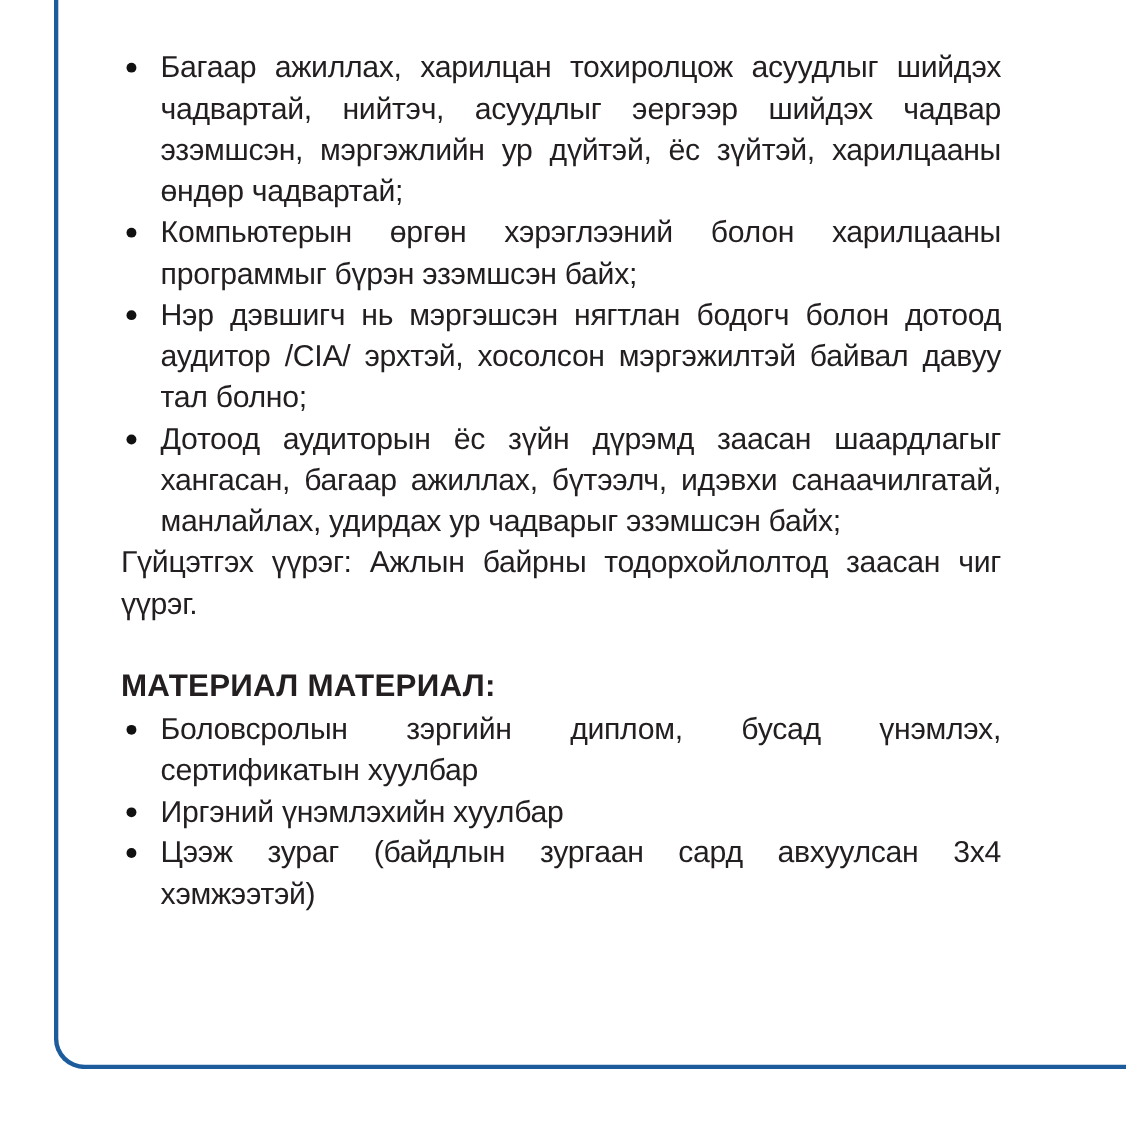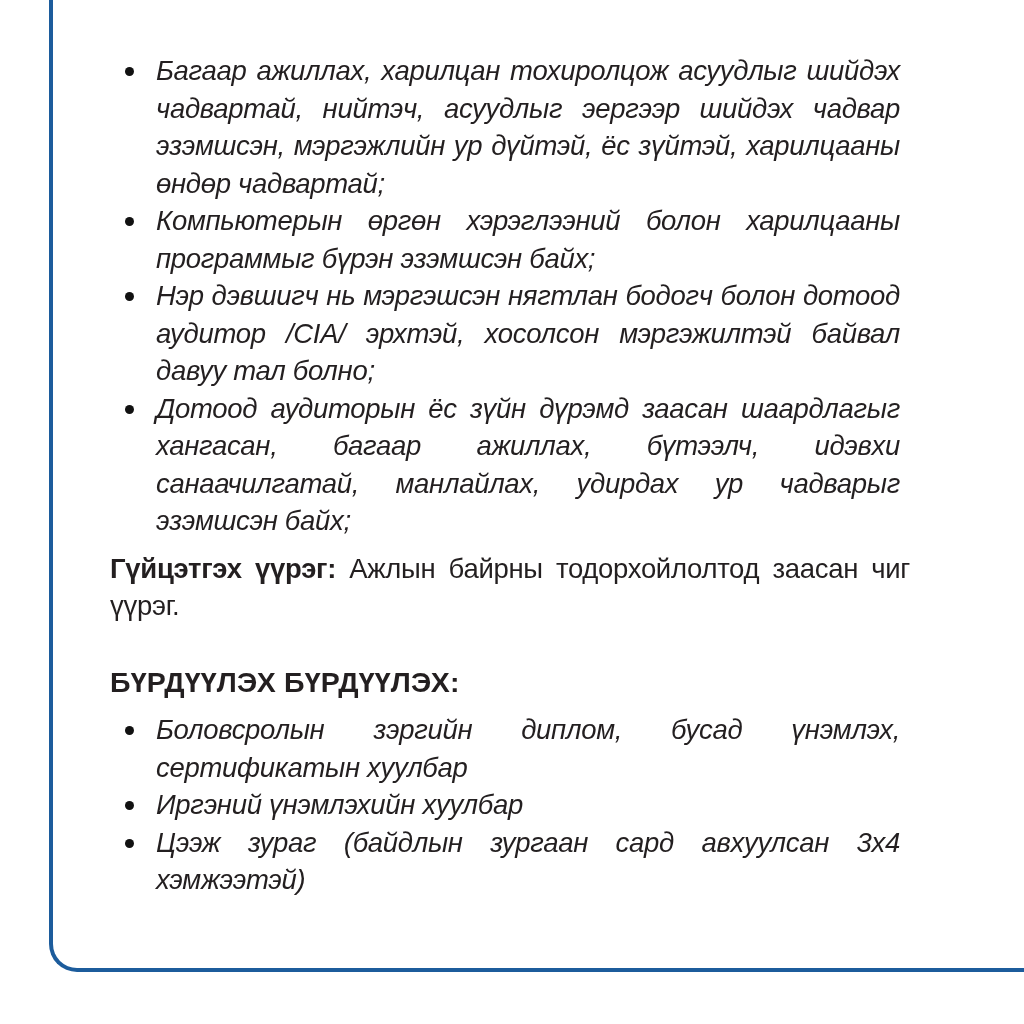--- a/index.html
+++ b/index.html
@@ -37,23 +37,22 @@
     position: absolute;
     left: 110px;
     top: 42px;
     width: 800px;
     font-size: 27.5px;
     line-height: 37.5px;
     letter-spacing: -0.3px;
   }
   ul.bullets {
     list-style: none;
-    margin: 10px;
+    margin: 0;
     padding: 0;
-    font-style: italic;
   }
   ul.bullets li {
     position: relative;
     padding-left: 36px;
     text-align: justify;
   }
   ul.bullets li::before {
     content: "";
     position: absolute;
     left: 5px;
@@ -61,21 +60,21 @@
     width: 9px;
     height: 9px;
     border-radius: 50%;
     background: #111111;
   }
   .duty {
     margin: 0;
     text-align: justify;
   }
   .duty .lbl {
-    font-weight: bold;
+    font-weight: normal;
   }
   .heading {
     margin: 39px 0 0 0;
     font-size: 28.5px;
     line-height: 37.5px;
     font-weight: bold;
     letter-spacing: 0.2px;
   }
 </style>
 </head>
@@ -88,21 +87,21 @@
 
     <ul class="bullets">
       <li>Багаар ажиллах, харилцан тохиролцож асуудлыг шийдэх чадвартай, нийтэч, асуудлыг эергээр шийдэх чадвар эзэмшсэн, мэргэжлийн ур дүйтэй, ёс зүйтэй, харилцааны өндөр чадвартай;</li>
       <li>Компьютерын өргөн хэрэглээний болон харилцааны программыг бүрэн эзэмшсэн байх;</li>
       <li>Нэр дэвшигч нь мэргэшсэн нягтлан бодогч болон дотоод аудитор /CIA/ эрхтэй, хосолсон мэргэжилтэй байвал давуу тал болно;</li>
       <li>Дотоод аудиторын ёс зүйн дүрэмд заасан шаардлагыг хангасан, багаар ажиллах, бүтээлч, идэвхи санаачилгатай, манлайлах, удирдах ур чадварыг эзэмшсэн байх;</li>
     </ul>
 
     <p class="duty"><span class="lbl">Гүйцэтгэх үүрэг:</span> <span>Ажлын байрны тодорхойлолтод заасан чиг үүрэг.</span></p>
 
-    <h2 class="heading">БҮРДҮҮЛЭХ БҮРДҮҮЛЭХ:</h2>
+    <h2 class="heading">МАТЕРИАЛ МАТЕРИАЛ:</h2>
 
     <ul class="bullets">
       <li>Боловсролын зэргийн диплом, бусад үнэмлэх, сертификатын хуулбар</li>
       <li>Иргэний үнэмлэхийн хуулбар</li>
       <li>Цээж зураг (байдлын зургаан сард авхуулсан 3х4 хэмжээтэй)</li>
     </ul>
 
   </div>
 </div>
 

